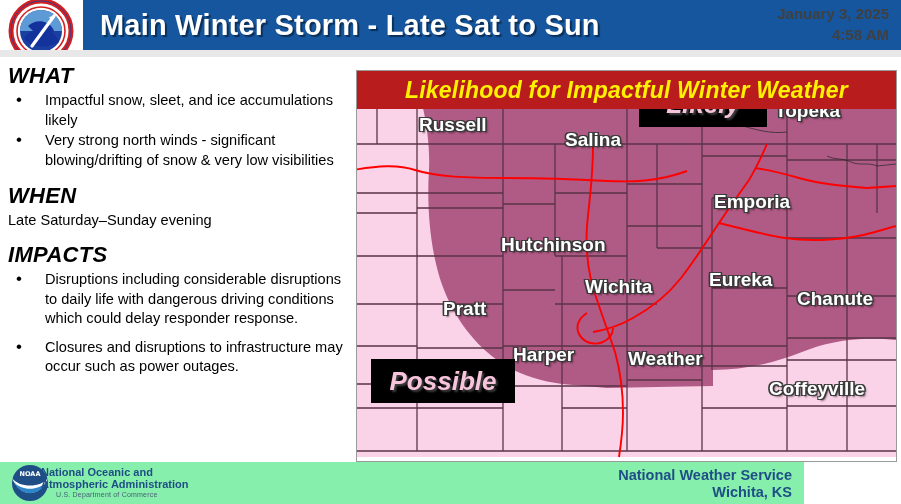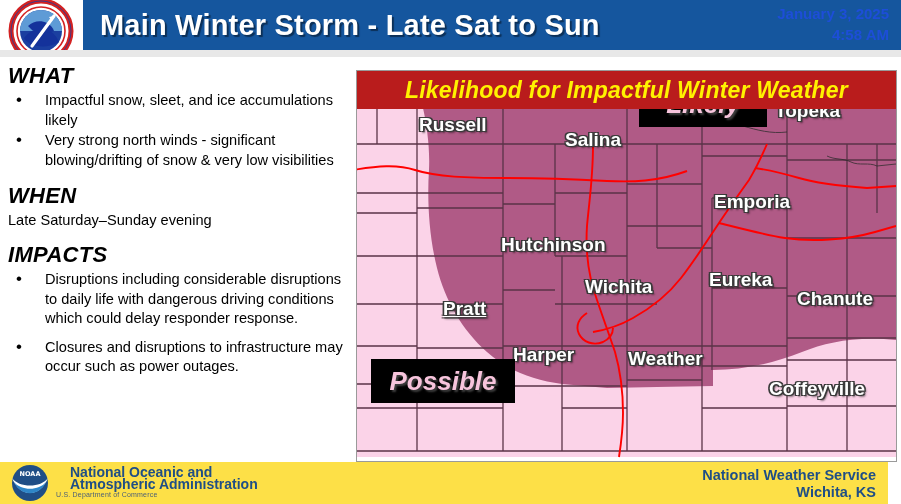--- a/index.html
+++ b/index.html
@@ -19,21 +19,21 @@
   }
   .hdr-title{
     position:absolute;left:100px;top:5px;width:600px;height:42px;
     color:#ffffff;font-size:29px;font-weight:bold;
     line-height:40px;letter-spacing:.2px;
     text-shadow:2px 2px 1px rgba(0,0,0,.45);
     white-space:nowrap;
   }
   .hdr-date{
     position:absolute;right:12px;top:3px;width:250px;
-    color:#1d4ed8;font-size:15px;font-weight:bold;text-align:right;
+    color:#404040;font-size:15px;font-weight:bold;text-align:right;
     line-height:21px;
   }
   .hdr-underline{position:absolute;left:0;top:50px;width:901px;height:7px;background:#e8e8e8;}
 
   
   .nws-seal{position:absolute;left:4px;top:0px;width:74px;height:64px;}
   .nws-seal svg{display:block;}
 
   
   .panel{position:absolute;left:0;top:57px;width:352px;height:405px;background:#ffffff;color:#000;}
@@ -80,25 +80,25 @@
   .keybox{
     position:absolute;background:#000000;z-index:8;
     color:#F7C4DC;font-size:26px;font-weight:bold;font-style:italic;
     display:flex;align-items:center;justify-content:center;
     text-shadow:2px 2px 2px rgba(255,255,255,.25);
   }
   #key-likely{left:282px;top:11px;width:128px;height:45px;}
   #key-possible{left:14px;top:288px;width:144px;height:44px;}
 
   
-  .footer{position:absolute;left:0;top:462px;width:888px;height:42px;background:#fde047;}
+  .footer{position:absolute;left:0;top:462px;width:804px;height:42px;background:#86efac;}
   .noaa-logo{position:absolute;left:8px;top:2px;width:44px;height:40px;}
   .noaa-txt{
-    position:absolute;left:70px;top:4px;color:#1F4E86;
-    font-size:14px;font-weight:bold;line-height:12px;
+    position:absolute;left:41px;top:4px;color:#1F4E86;
+    font-size:11px;font-weight:bold;line-height:12px;
   }
   .noaa-sub{
     position:absolute;left:56px;top:29px;color:#4a5e78;
     font-size:7px;line-height:8px;letter-spacing:.2px;
   }
   .nws-foot{
     position:absolute;right:12px;top:5px;color:#1F4E86;
     font-size:14.5px;font-weight:bold;text-align:right;line-height:17px;
   }
 </style>
@@ -227,21 +227,21 @@
     </div>
 
     <div class="citylabel" style="left:62px;top:43px;">Russell</div>
     <div class="citylabel" style="left:208px;top:58px;">Salina</div>
     <div class="citylabel" style="left:418px;top:29px;">Topeka</div>
     <div class="citylabel" style="left:357px;top:120px;">Emporia</div>
     <div class="citylabel" style="left:144px;top:163px;">Hutchinson</div>
     <div class="citylabel" style="left:228px;top:205px;">Wichita</div>
     <div class="citylabel" style="left:352px;top:198px;">Eureka</div>
     <div class="citylabel" style="left:440px;top:217px;">Chanute</div>
-    <div class="citylabel" style="left:86px;top:227px;text-decoration:underline;">Pratt</div>
+    <div class="citylabel" style="left:86px;top:227px;">Pratt</div>
     <div class="citylabel" style="left:156px;top:273px;">Harper</div>
     <div class="citylabel" style="left:271px;top:277px;">Weather</div>
     <div class="citylabel" style="left:412px;top:307px;">Coffeyville</div>
 
     <div class="keybox" id="key-likely">Likely</div>
     <div class="keybox" id="key-possible">Possible</div>
   </div>
 
   <div class="footer">
     <div class="noaa-logo">

